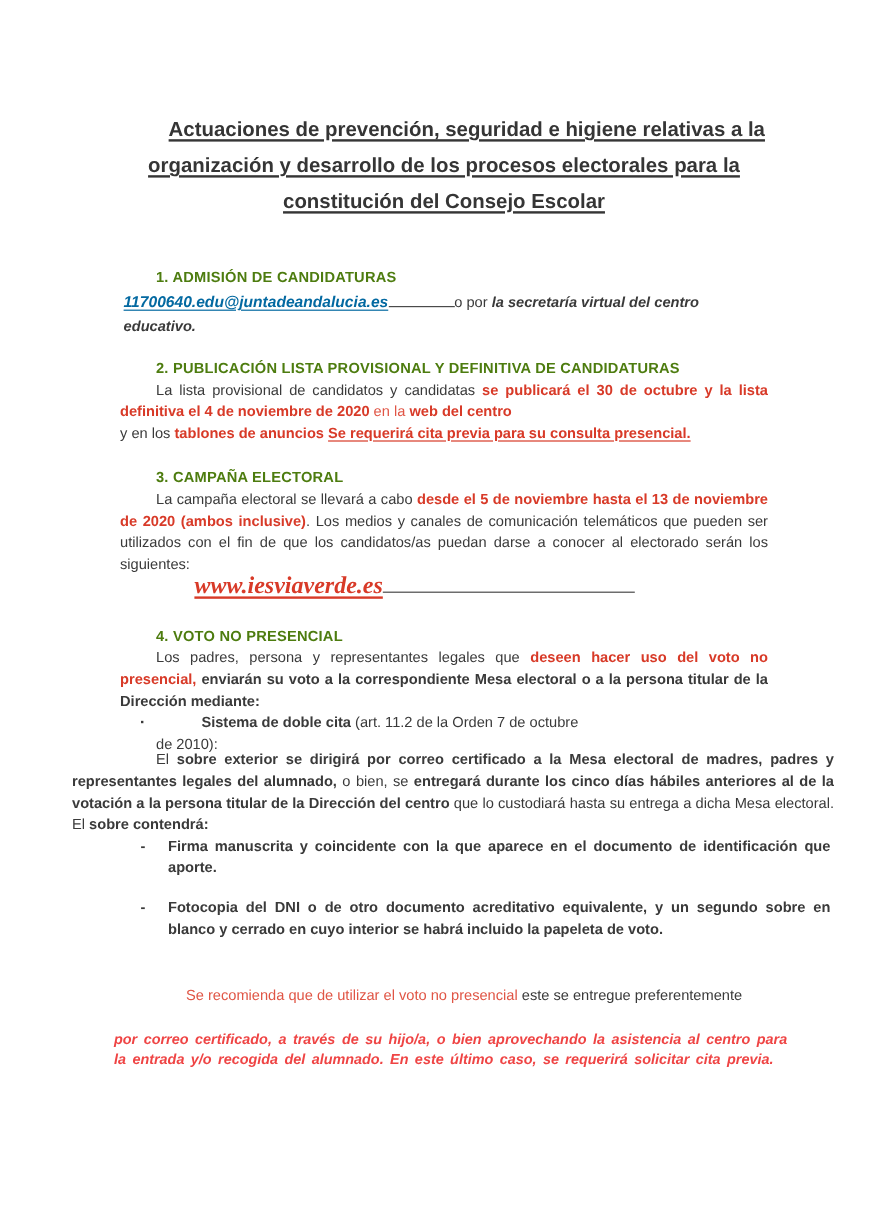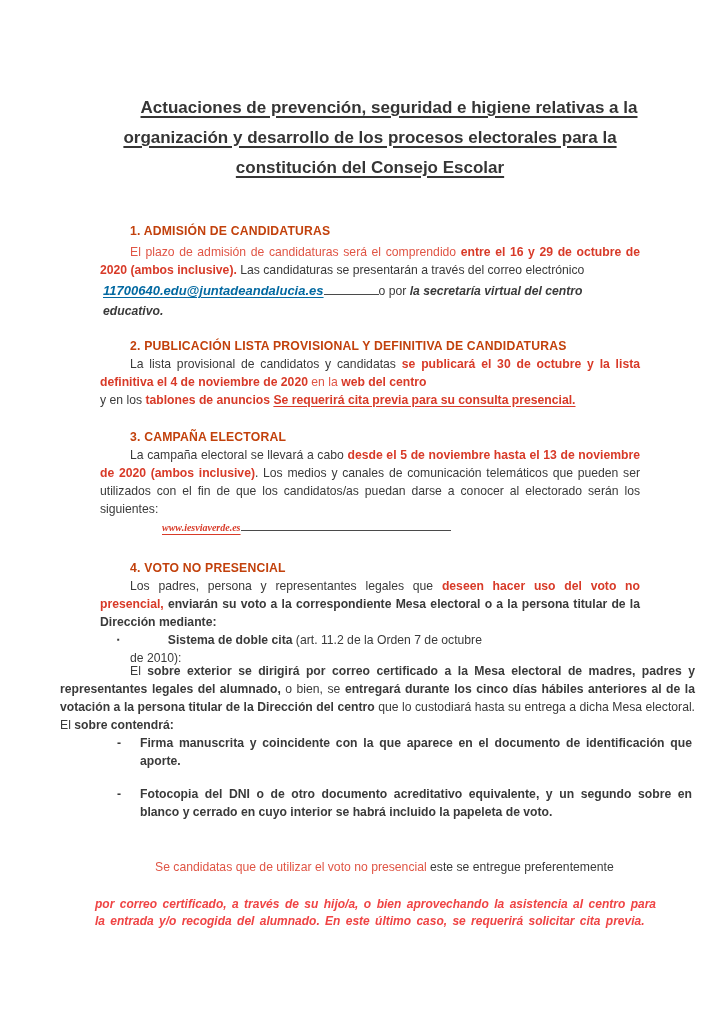--- a/index.html
+++ b/index.html
@@ -9,32 +9,32 @@
     background:#ffffff;
     box-sizing:border-box;
     padding:93px 84px 0 100px;
     font-family:"Liberation Sans",sans-serif;
     font-size:12.2px;line-height:18px;color:#3a3a3a;
     overflow:hidden;
   }
   .title{font-weight:bold;font-size:17px;line-height:30px;text-align:center;color:#353535;}
   .title .tl{text-decoration:underline;text-underline-offset:3px;text-decoration-thickness:1.6px;}
   .tl1{position:relative;left:19px;}
-  .heading{font-weight:bold;margin-left:30px;letter-spacing:.2px;color:#c2410c;white-space:nowrap;}
+  .heading{font-weight:bold;margin-left:30px;letter-spacing:.2px;color:#4d7c0f;white-space:nowrap;}
   .para{text-align:justify;text-indent:30px;}
   .nojust{text-align:left;text-indent:0;}
   .red{color:#e05545;}
   .rb{color:#d83a28;font-weight:bold;}
   .b{font-weight:bold;}
   .bi{font-weight:bold;font-style:italic;}
   .u{text-decoration:underline;text-underline-offset:2px;}
   .email{color:#0369a1;font-weight:bold;font-style:italic;font-size:13px;
          text-decoration:underline;text-underline-offset:2px;}
   .weblink{color:#d83a28;font-weight:bold;font-style:italic;
-           font-family:"Liberation Serif","DejaVu Serif",serif;font-size:10px;
+           font-family:"Liberation Serif","DejaVu Serif",serif;font-size:20px;
            text-decoration:underline;text-underline-offset:3px;}
   .ext{display:inline-block;border-bottom:1.4px solid #4a4a4a;}
   .sp{display:inline-block;}
   .sq{font-size:8px;vertical-align:2px;color:#3a3a3a;}
   .wide{margin-left:-40px;margin-right:-55px;text-indent:70px;text-align:justify;}
   .dash-row{display:flex;margin-left:17px;margin-right:-52px;}
   .dash{width:23px;flex:none;font-weight:bold;}
   .dash-text{flex:1;text-align:justify;font-weight:bold;}
   .recommend{margin-left:55px;}
   .final{color:#ef4444;font-weight:bold;font-style:italic;text-align:justify;
@@ -45,21 +45,20 @@
 
 <div class="page">
 
   <div class="title">
     <div><span class="tl tl1">Actuaciones de prevención, seguridad e higiene relativas a la</span></div>
     <div><span class="tl">organización y desarrollo de los procesos electorales para la</span></div>
     <div><span class="tl">constitución del Consejo Escolar</span></div>
   </div>
 
   <div class="heading" style="margin-top:39px;">1. ADMISIÓN  DE CANDIDATURAS</div>
-  <div class="para" style="margin-top:3px;"><span class="red">El plazo de admisión de candidaturas será el comprendido </span><span class="rb">entre el 16 y 29 de octubre de 2020 (ambos inclusive).</span><span> Las candidaturas se presentarán a través del correo electrónico</span></div>
   <div class="nojust" style="margin-top:2px;line-height:20px;margin-left:3px;"><span class="email"> 11700640.edu@juntadeandalucia.es</span><span class="ext" style="width: 55px; display: inline-block;"></span><span>o por </span><span class="bi">la secretaría virtual del centro educativo.</span></div>
 
   <div class="heading" style="margin-top:16px;">2. PUBLICACIÓN LISTA PROVISIONAL Y DEFINITIVA  DE CANDIDATURAS</div>
   <div class="para"><span>La lista provisional de candidatos y candidatas </span><span class="rb">se publicará el 30 de octubre y la lista definitiva el 4 de noviembre de 2020</span><span class="red"> en la </span><span class="rb">web del centro</span><br><span>y en los </span><span class="rb">tablones de anuncios</span><span>  </span><span class="rb u">Se requerirá cita previa para su consulta presencial.</span></div>
 
   <div class="heading" style="margin-top:19px;">3. CAMPAÑA ELECTORAL</div>
   <div class="para"><span>La campaña electoral se llevará a cabo </span><span class="rb">desde el 5 de noviembre hasta el 13 de noviembre de 2020 (ambos inclusive)</span><span>. Los medios y canales de comunicación telemáticos que pueden ser utilizados con el fin de que los candidatos/as puedan darse a conocer al electorado serán los siguientes:</span></div>
   <div class="nojust" style="margin-top:-2px;line-height:22px;margin-left:62px;"><span class="weblink"> www.iesviaverde.es</span><span class="ext" style="width: 210px; display: inline-block;"></span></div>
 
   <div class="heading" style="margin-top:20px;">4. VOTO NO PRESENCIAL</div>
@@ -69,17 +68,17 @@
 
   <div class="dash-row">
     <span class="dash">-</span>
     <div class="dash-text"><span class="b">Firma manuscrita y coincidente con la que aparece en el documento de identificación que aporte.</span></div>
   </div>
   <div class="dash-row" style="margin-top:15px;">
     <span class="dash">-</span>
     <div class="dash-text"><span class="b">Fotocopia del DNI o de otro documento acreditativo equivalente, y un segundo sobre en blanco y cerrado en cuyo interior se habrá incluido la papeleta de voto.</span></div>
   </div>
 
-  <div class="nojust recommend" style="margin-top:37px;"><span class="red">Se candidatas que de utilizar el voto no presencial </span><span>este se entregue preferentemente</span></div>
+  <div class="nojust recommend" style="margin-top:37px;"><span class="red">Se recomienda que de utilizar el voto no presencial </span><span>este se entregue preferentemente</span></div>
 
   <div class="final" style="margin-top:20px;"><span>por correo certificado,  a través de su hijo/a, o bien aprovechando la asistencia al centro para la entrada y/o recogida del alumnado. En este último caso, se requerirá solicitar cita previa.</span></div>
 
 </div>
 
 </body></html>

